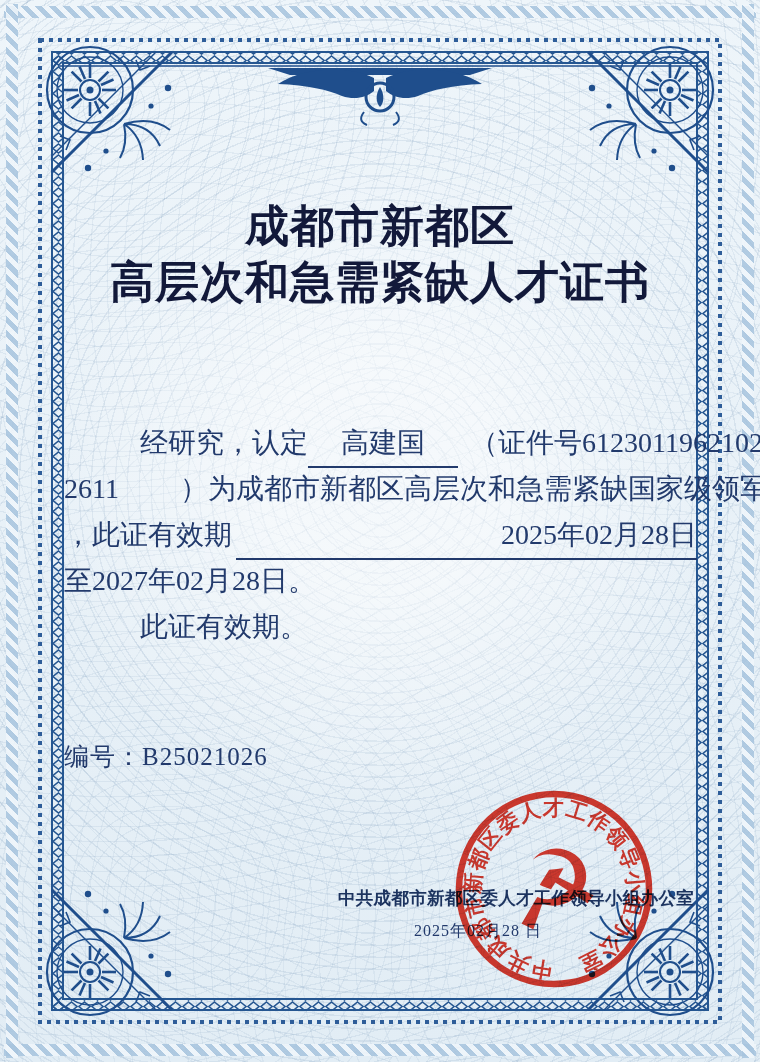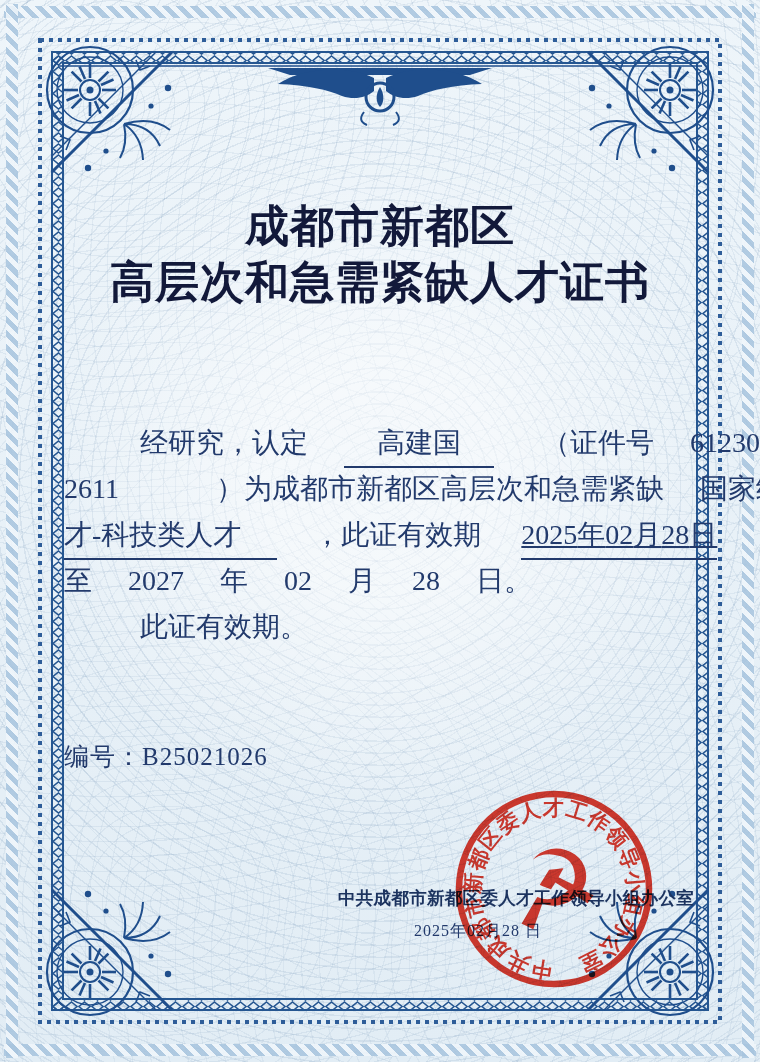--- a/index.html
+++ b/index.html
@@ -30,29 +30,29 @@
   .title-block{
     position:absolute;left:0;right:0;top:198px;text-align:center;
     color:#12193a;font-family:"Liberation Sans",sans-serif;font-weight:900;
     font-size:44px;line-height:56px;letter-spacing:1px;
   }
 
   .body-block{
     position:absolute;left:64px;right:63px;top:420px;
     font-size:28px;color:#223a6c;
   }
-  .bline{display:flex;align-items:baseline;height:46px;line-height:46px;white-space:nowrap;gap:36px;}
+  .bline{display:flex;align-items:baseline;height:46px;line-height:46px;white-space:nowrap;}
   .lead{margin-left:76px;}
   .uname{min-width:150px;text-align:center;border-bottom:2px solid #223a6c;}
   .after-name{margin-left:12px;}
   .idnum1{margin-left:auto;}
   .l2-text{margin-left:61px;}
   .cat1{margin-left:auto;}
   .ucat2{border-bottom:2px solid #223a6c;padding-right:36px;}
-  .udates{flex:1;display:flex;justify-content:flex-start;border-bottom:2px solid #223a6c;margin-left:4px;text-decoration:underline;}
+  .udates{flex:1;display:flex;justify-content:flex-end;border-bottom:2px solid #223a6c;margin-left:4px;}
   .l4 span + span{}
   .l5{margin-left:76px;}
 
   .serial{position:absolute;left:64px;top:740px;font-size:25px;color:#223a6c;letter-spacing:1px;}
 
   .issuer{
     position:absolute;left:338px;top:886px;
     font-family:"Liberation Sans",sans-serif;font-weight:700;
     font-size:17.5px;color:#1c335f;letter-spacing:.3px;
   }
@@ -149,21 +149,20 @@
       <span class="uname">高建国</span>
       <span class="after-name">（证件号</span>
       <span class="idnum1">61230119621026</span>
     </div>
     <div class="bline">
       <span>2611</span>
       <span class="l2-text">）为成都市新都区高层次和急需紧缺</span>
       <span class="cat1">国家级领军人</span>
     </div>
     <div class="bline">
-      <span class="ucat2">才-科技类人才</span>
       <span>，此证有效期</span>
       <span class="udates">
         <span>2025</span>
         <span>年</span>
         <span>02</span>
         <span>月</span>
         <span>28</span>
         <span>日</span>
       </span>
     </div>

